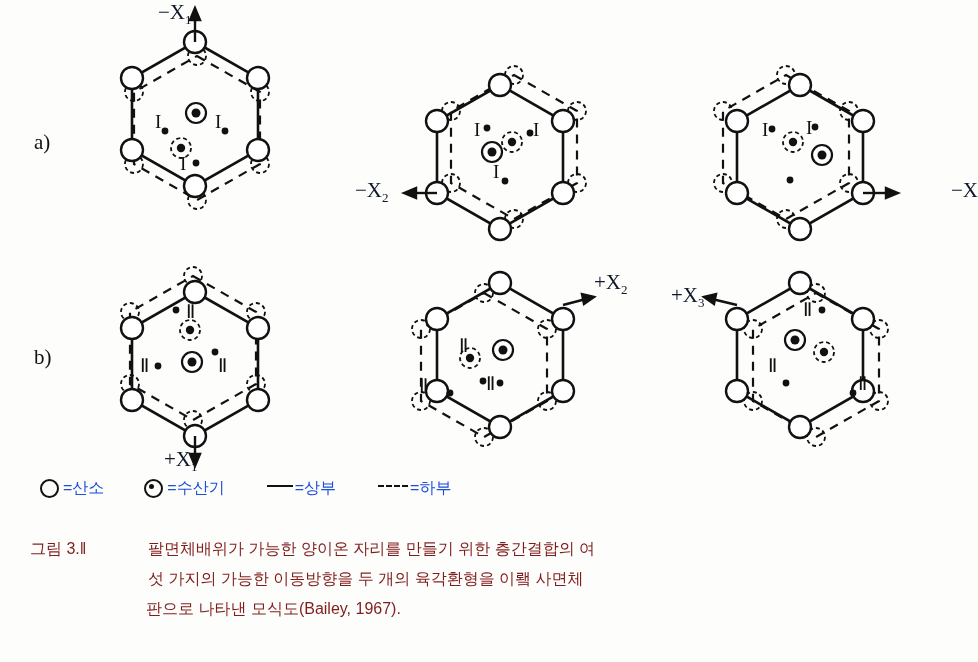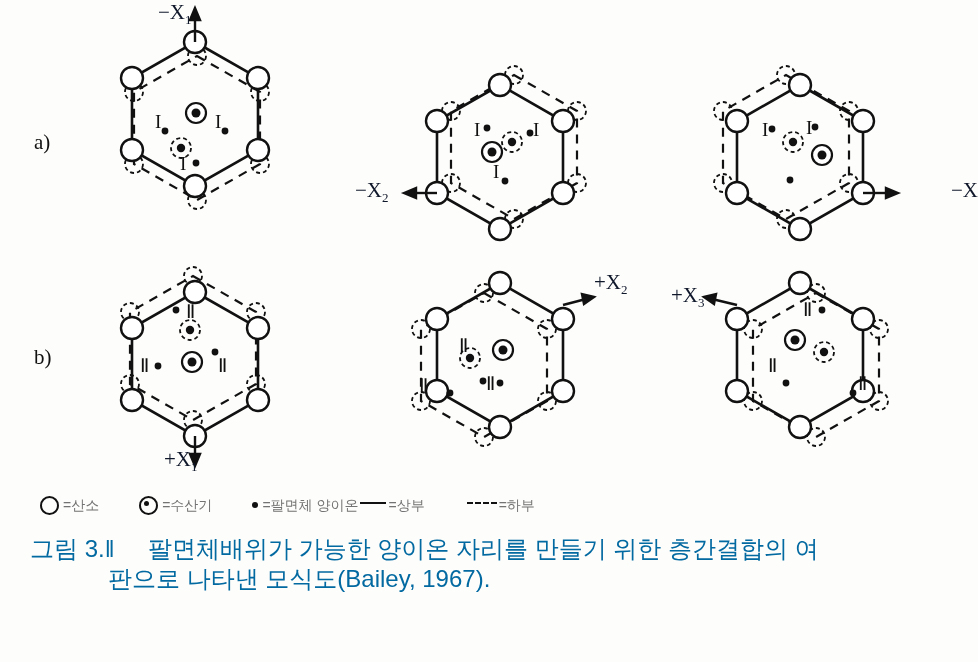--- a/index.html
+++ b/index.html
@@ -24,25 +24,25 @@
     position:absolute;
     font-family:"Liberation Serif", serif;
     font-size:21px;
     white-space:nowrap;
     color:#0f172a;
   }
   .axis-label sub{font-size:13px;}
 
   .legend{
     position:absolute;
-    left:40px;top:496px;
+    left:40px;top:478px;
     width:900px;
     font-family:"Liberation Sans", sans-serif;
-    font-size:14px;
-    color:#737373;
+    font-size:16px;
+    color:#1d4ed8;
     display:flex;
     align-items:center;
   }
   .legend .item{display:flex;align-items:center;white-space:nowrap;}
   .legend .gap{width:40px;}
   .legend .sym{display:inline-block;margin-right:4px;}
 
   .ring-o{
     width:15px;height:15px;border:2px solid #111;border-radius:50%;
     display:inline-block;
@@ -66,36 +66,36 @@
   .line-dash{
     display:inline-block;width:30px;height:0;border-top:2px dashed #111;
     margin:0 2px 5px 2px;
   }
 
   .caption{
     position:absolute;
     left:30px;top:534px;
     width:920px;
     font-family:"Liberation Sans", sans-serif;
-    font-size:24px;
+    font-size:16px;
     line-height:30px;
-    color:#0369a1;
+    color:#7f1d1d;
   }
   .caption .cap-num{
     display:inline-block;
     width:118px;
   }
   .caption .cap-body{
     display:inline-block;
     width:740px;
     vertical-align:top;
     text-align:justify;
   }
   .cap-line2{ margin-left:118px; display:block; }
-  .cap-line3{ margin-left:78px; display:block; }
+  .cap-line3{ margin-left:116px; display:block; }
 </style>
 </head>
 <body>
 
 <div class="canvas">
 
   <svg width="978" height="480" viewBox="0 0 978 480" style="position:absolute;left:0;top:0;">
     <defs>
       <g id="hexUnit"></g>
     </defs>
@@ -381,32 +381,29 @@
       <span class="sym ring-o"></span>
       <span>=산소</span>
     </span>
     <span class="gap"></span>
     <span class="item">
       <span class="sym ring-oh"></span>
       <span>=수산기</span>
     </span>
     <span class="gap"></span>
     <span class="item">
-      <span class="sym dot-cation"></span>
-      <span>=팔면체 양이온</span>
-    </span>
-    <span class="item">
       <span class="line-solid"></span>
       <span>=상부</span>
     </span>
     <span class="gap"></span>
     <span class="item">
       <span class="line-dash"></span>
       <span>=하부</span>
     </span>
   </div>
 
   <div class="caption">
     <span class="cap-num">그림  3.ǁ</span><span class="cap-body">팔면체배위가 가능한 양이온 자리를 만들기 위한 층간결합의 여</span>
+    <span class="cap-line2">섯 가지의 가능한 이동방향을 두 개의 육각환형을 이뢬 사면체</span>
     <span class="cap-line3">판으로 나타낸 모식도(Bailey, 1967).</span>
   </div>
 
 </div>
 
 </body></html>

